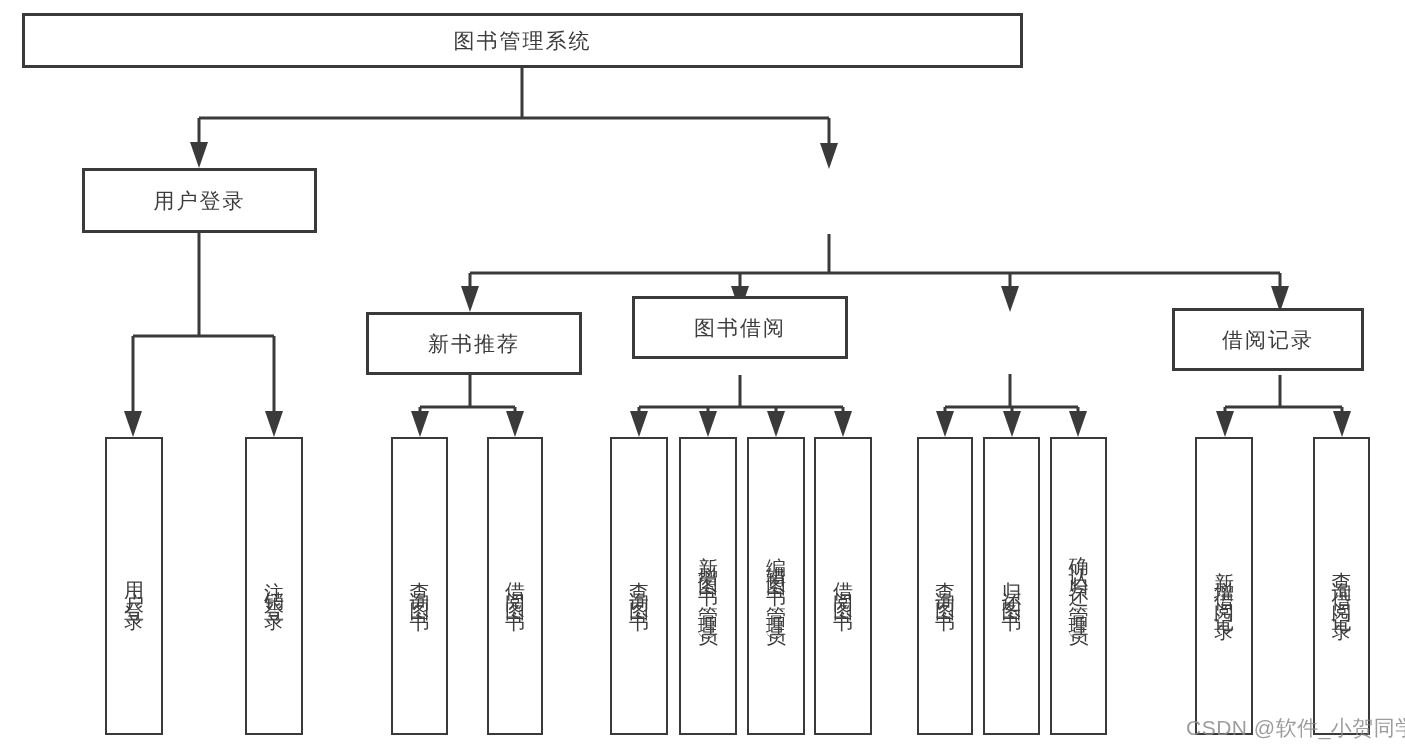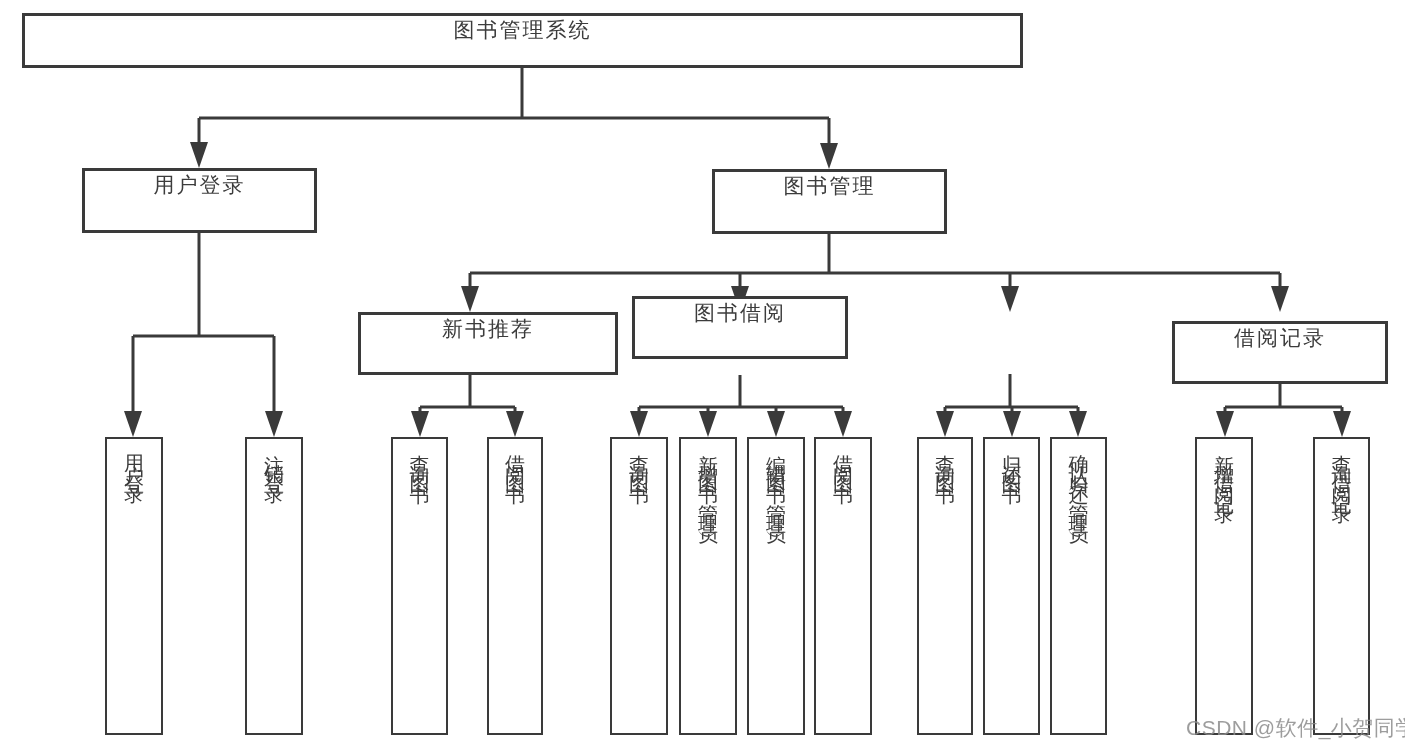--- a/index.html
+++ b/index.html
@@ -18,21 +18,21 @@
   }
   #connectors{
     position:absolute;left:0;top:0;width:1405px;height:747px;
     pointer-events:none;
   }
   .box{
     position:absolute;
     box-sizing:border-box;
     background:#fff;
     border:3px solid var(--line);
-    display:flex;align-items:flex-start;justify-content:center;
+    display:flex;align-items:center;justify-content:center;
     font-size:21px;
     letter-spacing:2px;
     z-index:2;
   }
   .leaf{
     border-width:2.5px;
     font-size:20px;
   }
   .vtext{
     writing-mode:vertical-rl;
@@ -88,31 +88,28 @@
     </g>
   </svg>
 
   <div class="box" style="left:22px;top:13px;width:1001px;height:55px">
     <span>图书管理系统</span>
   </div>
 
   <div class="box" style="left:82px;top:168px;width:235px;height:65px">
     <span>用户登录</span>
   </div>
-  <div class="box" style="left:712px;top:169px;width:235px;height:65px">
-    <span>图书管理</span>
-  </div>
 
-  <div class="box" style="left:358px;top:312px;width:260px;height:63px">
+  <div class="box" style="left:366px;top:312px;width:216px;height:63px">
     <span>新书推荐</span>
   </div>
   <div class="box" style="left:632px;top:296px;width:216px;height:63px">
     <span>图书借阅</span>
   </div>
-  <div class="box" style="left:1172px;top:321px;width:216px;height:63px">
+  <div class="box" style="left:1172px;top:308px;width:192px;height:63px">
     <span>借阅记录</span>
   </div>
 
   <div class="box leaf" style="left:105px;top:437px;width:58px;height:298px">
     <span class="vtext">用户登录</span>
   </div>
   <div class="box leaf" style="left:245px;top:437px;width:58px;height:298px">
     <span class="vtext">注销登录</span>
   </div>
   <div class="box leaf" style="left:391px;top:437px;width:57px;height:298px">

